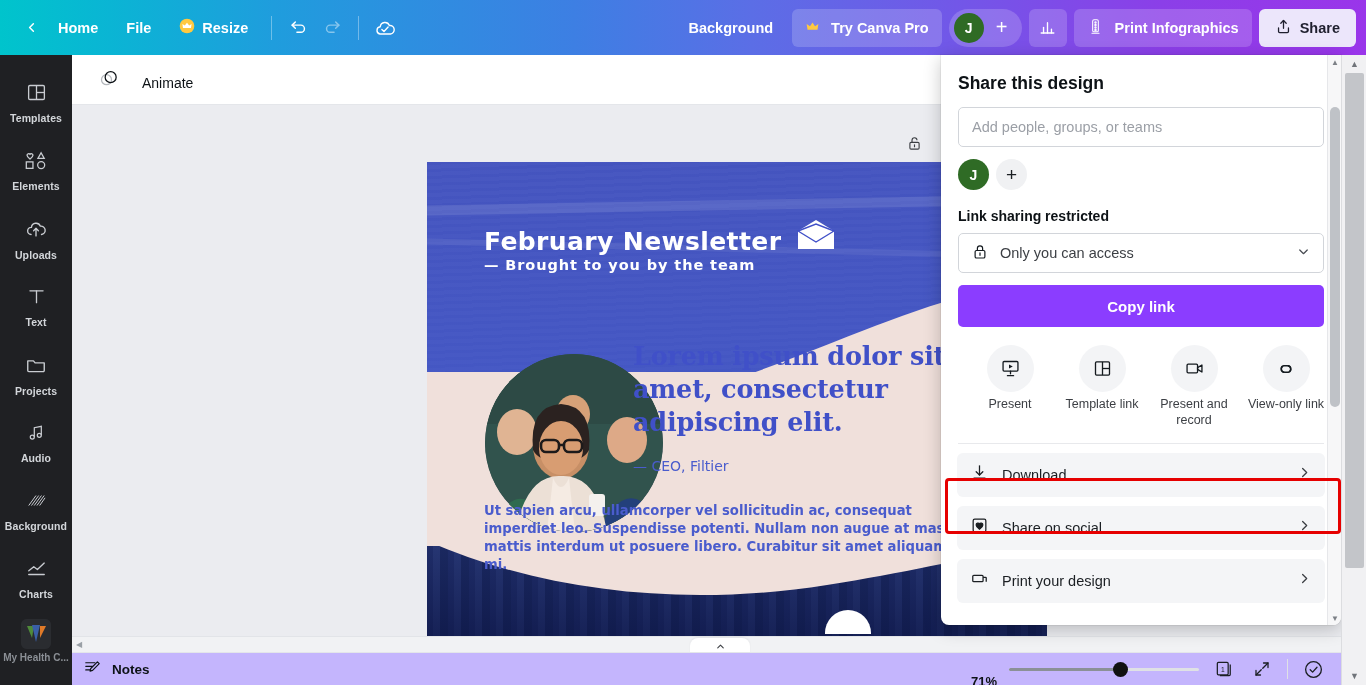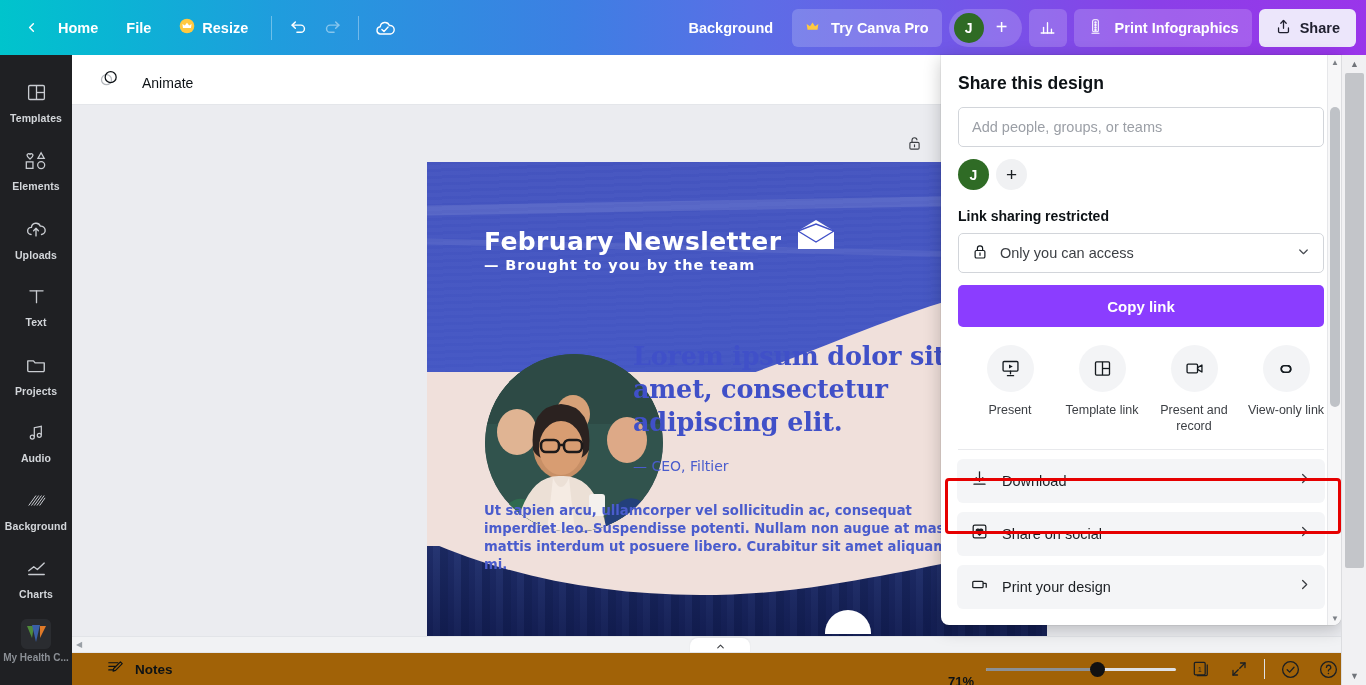--- a/index.html
+++ b/index.html
@@ -173,22 +173,22 @@
   .pagetab{
     position:absolute;left:690px;top:638px;width:60px;height:16px;
     background:#fff;border-radius:8px 8px 0 0;z-index:11;
     display:flex;align-items:center;justify-content:center;cursor:pointer;color:#3c3f44;
     box-shadow:0 -1px 2px rgba(0,0,0,.06);
   }
 
   
   .bottombar{
     position:absolute;left:72px;top:652px;width:1294px;height:33px;
-    background:#a16207;border-top:1px solid #e4e6ea;z-index:14;
-    display:flex;align-items:center;padding:0 25px;
+    background:#c4b5fd;border-top:1px solid #e4e6ea;z-index:14;
+    display:flex;align-items:center;padding:0 2px;
   }
   .notes-btn{display:flex;align-items:center;gap:10px;cursor:pointer;padding:5px 9px;border-radius:5px;
     font-size:13.5px;font-weight:600;color:#0d1216;}
   .bb-right{margin-left:auto;display:flex;align-items:center;gap:12px;}
   .zoom-val{font-size:13px;font-weight:600;color:#0d1216;margin-top:24px;}
   .slider{position:relative;width:190px;height:14px;display:flex;align-items:center;cursor:pointer;}
   .slider-track{position:absolute;left:0;width:190px;height:3px;background:#dfe1e5;border-radius:2px;}
   .slider-fill{position:absolute;left:0;width:112px;height:3px;background:#8b9097;border-radius:2px;}
   .slider-thumb{position:absolute;left:104px;width:15px;height:15px;border-radius:50%;background:#111;}
   .bb-icon{width:26px;height:26px;display:flex;align-items:center;justify-content:center;cursor:pointer;color:#1b1f23;border-radius:4px;}
@@ -222,21 +222,21 @@
   }
   .sp-chev{ margin-left:auto;color:#4a4e54; }
   .copy-link{
     margin-top:12px;width:366px;height:42px;border-radius:5px;background:#8b3dff;
     color:#fff;font-size:15px;font-weight:700;display:flex;align-items:center;justify-content:center;
     cursor:pointer;
   }
   .sp-actions{
     margin-top:18px;display:flex;padding:0 6px 14px 6px;border-bottom:1px solid #e8e9ec;
   }
-  .sp-act{ width:94px;display:flex;flex-direction:column;align-items:center;gap:11px;cursor:pointer;}
+  .sp-act{ width:94px;display:flex;flex-direction:column;align-items:center;gap:5px;cursor:pointer;}
   .sp-act-ic{ width:47px;height:47px;border-radius:50%;background:#f3f4f6;
     display:flex;align-items:center;justify-content:center;color:#141a1f;}
   .sp-act-lb{ font-size:12.5px;color:#3c3f44;text-align:center;line-height:1.26;width:92px;}
   .sp-rows{ padding:9px 16px 0 16px; }
   .sp-row{
     height:44px;border-radius:6px;background:#f4f5f7;display:flex;align-items:center;
     padding:0 13px;gap:13px;cursor:pointer;margin-bottom:9px;
   }
   .sp-row-lb{ font-size:14.5px;color:#1b1f23; }
   .sp-row-chev{ margin-left:auto;color:#3c3f44; }

